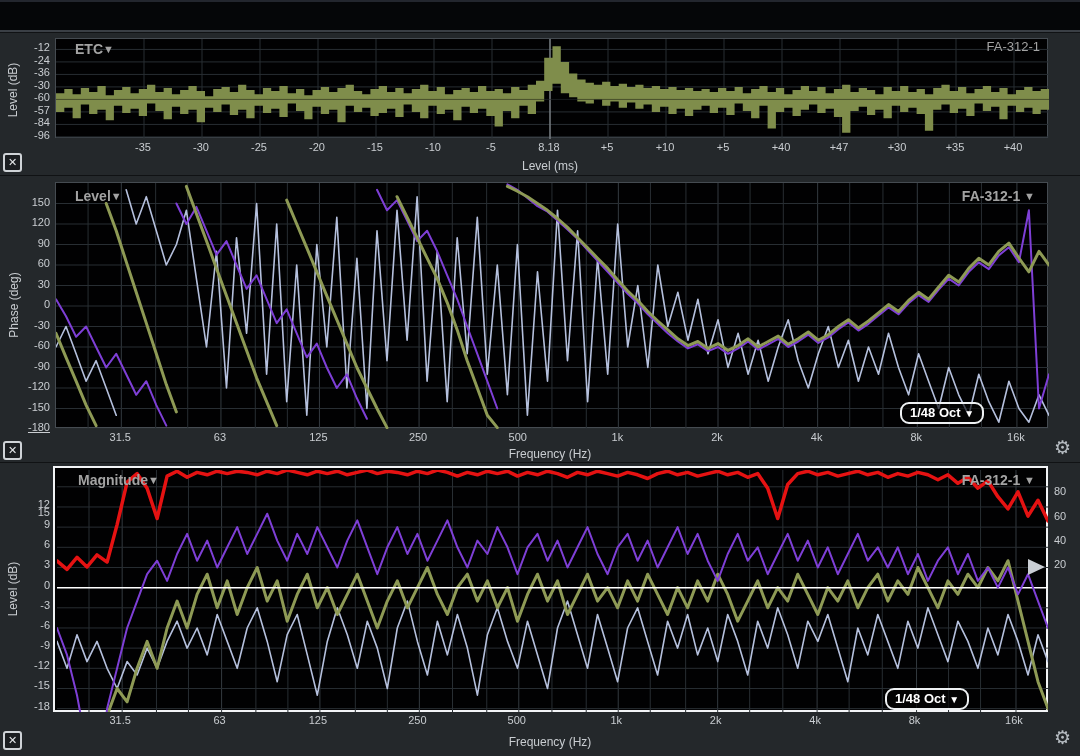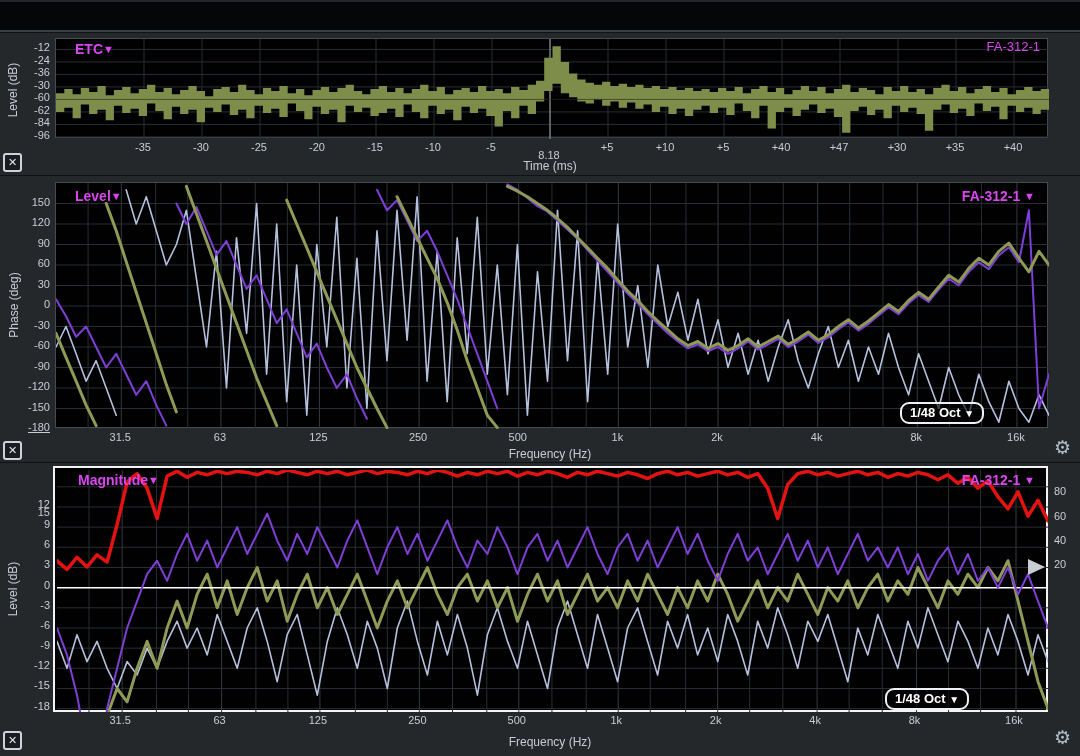--- a/index.html
+++ b/index.html
@@ -9,21 +9,21 @@
            border-top:2px solid #23262e;border-bottom:2px solid #3a3f45;box-sizing:border-box;}
   .panel{position:absolute;left:0;width:1080px;background:#24282b;}
   .plot{position:absolute;background:#010102;border:1px solid #454b51;box-sizing:border-box;}
   .plot.selected{border:2px solid #f2f4f6;}
   .plot svg{position:absolute;left:0;top:0;}
   .ytitle{position:absolute;color:#c9cdd1;font-size:12px;transform:rotate(-90deg);transform-origin:center;white-space:nowrap;}
   .xtitle{position:absolute;color:#c9cdd1;font-size:12px;text-align:center;white-space:nowrap;}
   .tick{position:absolute;color:#c9cdd1;font-size:11px;white-space:nowrap;}
   .tick.right{text-align:right;}
   .tick.center{text-align:center;}
-  .hdr{position:absolute;color:#d946ef;font-weight:bold;font-size:14px;white-space:nowrap;cursor:default;}
+  .hdr{position:absolute;color:#a3a3a3;font-weight:bold;font-size:14px;white-space:nowrap;cursor:default;}
   .hdr .arr{font-size:11px;vertical-align:1px;}
   .pill{position:absolute;color:#fff;font-weight:bold;font-size:13px;border:2px solid #eef1f3;
         border-radius:9px;padding:0 8px;line-height:17px;background:rgba(5,5,5,.65);white-space:nowrap;}
   .pill .arr{font-size:10px;}
   .closebtn{position:absolute;width:15px;height:15px;border:2px solid #cfd3d7;border-radius:3px;
             color:#e5e8ea;font-size:11px;line-height:14px;text-align:center;font-weight:bold;background:#1a1d20;}
   .gear{position:absolute;color:#b6bcc2;font-size:19px;line-height:19px;}
 </style>
 </head>
 <body>
@@ -72,41 +72,41 @@
       <span>FA-312-1</span>
     </div>
     <div id="etc-xticks">
         <div class="tick center" style="left: 123px; top: 108px; width: 40px; text-align: center;">-35</div>
         <div class="tick center" style="left: 181px; top: 108px; width: 40px; text-align: center;">-30</div>
         <div class="tick center" style="left: 239px; top: 108px; width: 40px; text-align: center;">-25</div>
         <div class="tick center" style="left: 297px; top: 108px; width: 40px; text-align: center;">-20</div>
         <div class="tick center" style="left: 355px; top: 108px; width: 40px; text-align: center;">-15</div>
         <div class="tick center" style="left: 413px; top: 108px; width: 40px; text-align: center;">-10</div>
         <div class="tick center" style="left: 471px; top: 108px; width: 40px; text-align: center;">-5</div>
-        <div class="tick center" style="left: 529px; top: 108px; width: 40px;  margin-top: 8px;">8.18</div>
+        <div class="tick center" style="left: 529px; top: 108px; width: 40px; ">8.18</div>
         <div class="tick center" style="left: 587px; top: 108px; width: 40px; text-align: center;">+5</div>
         <div class="tick center" style="left: 645px; top: 108px; width: 40px; text-align: center;">+10</div>
         <div class="tick center" style="left: 703px; top: 108px; width: 40px; text-align: center;">+5</div>
         <div class="tick center" style="left: 761px; top: 108px; width: 40px; text-align: center;">+40</div>
         <div class="tick center" style="left: 819px; top: 108px; width: 40px; text-align: center;">+47</div>
         <div class="tick center" style="left: 877px; top: 108px; width: 40px; text-align: center;">+30</div>
         <div class="tick center" style="left: 935px; top: 108px; width: 40px; text-align: center;">+35</div>
         <div class="tick center" style="left: 993px; top: 108px; width: 40px; text-align: center;">+40</div>
       </div>
     <div id="etc-yticks">
         <div class="tick right" style="left: 22px; top: 8.417px; width: 28px; text-align: right;">-12</div>
         <div class="tick right" style="left: 22px; top: 20.9174px; width: 28px; text-align: right;">-24</div>
         <div class="tick right" style="left: 22px; top: 33.4178px; width: 28px; text-align: right;">-36</div>
         <div class="tick right" style="left: 22px; top: 45.9182px; width: 28px; text-align: right;">-30</div>
         <div class="tick right" style="left: 22px; top: 58.4186px; width: 28px; text-align: right;">-60</div>
-        <div class="tick right" style="left: 22px; top: 70.919px; width: 28px; text-align: right;">-62</div>
+        <div class="tick right" style="left: 22px; top: 70.919px; width: 28px; text-align: right;">-57</div>
         <div class="tick right" style="left: 22px; top: 83.4194px; width: 28px; text-align: right;">-84</div>
         <div class="tick right" style="left: 22px; top: 95.9198px; width: 28px; text-align: right;">-96</div>
       </div>
-    <div class="xtitle" style="left:440px;top:126px;width:220px;">Time (ms)</div>
+    <div class="xtitle" style="left:440px;top:126px;width:220px;">Level (ms)</div>
     <div class="closebtn" style="left:3px;top:120px;"><span>✕</span></div>
   </div>
 
   <div class="panel" id="panel-phase" style="top:176px;height:286px;">
     <div class="ytitle" style="left:-26px;top:122px;width:80px;text-align:center;">Phase (deg)</div>
     <div class="plot" id="plot-phase" style="left:55px;top:6px;width:993px;height:246px;">
       <svg id="svg-phase" width="993" height="246" viewBox="0 0 993 246">
           <clipPath id="clip-ph">
             <rect x="0" y="0" width="993" height="246"></rect>
           </clipPath>

